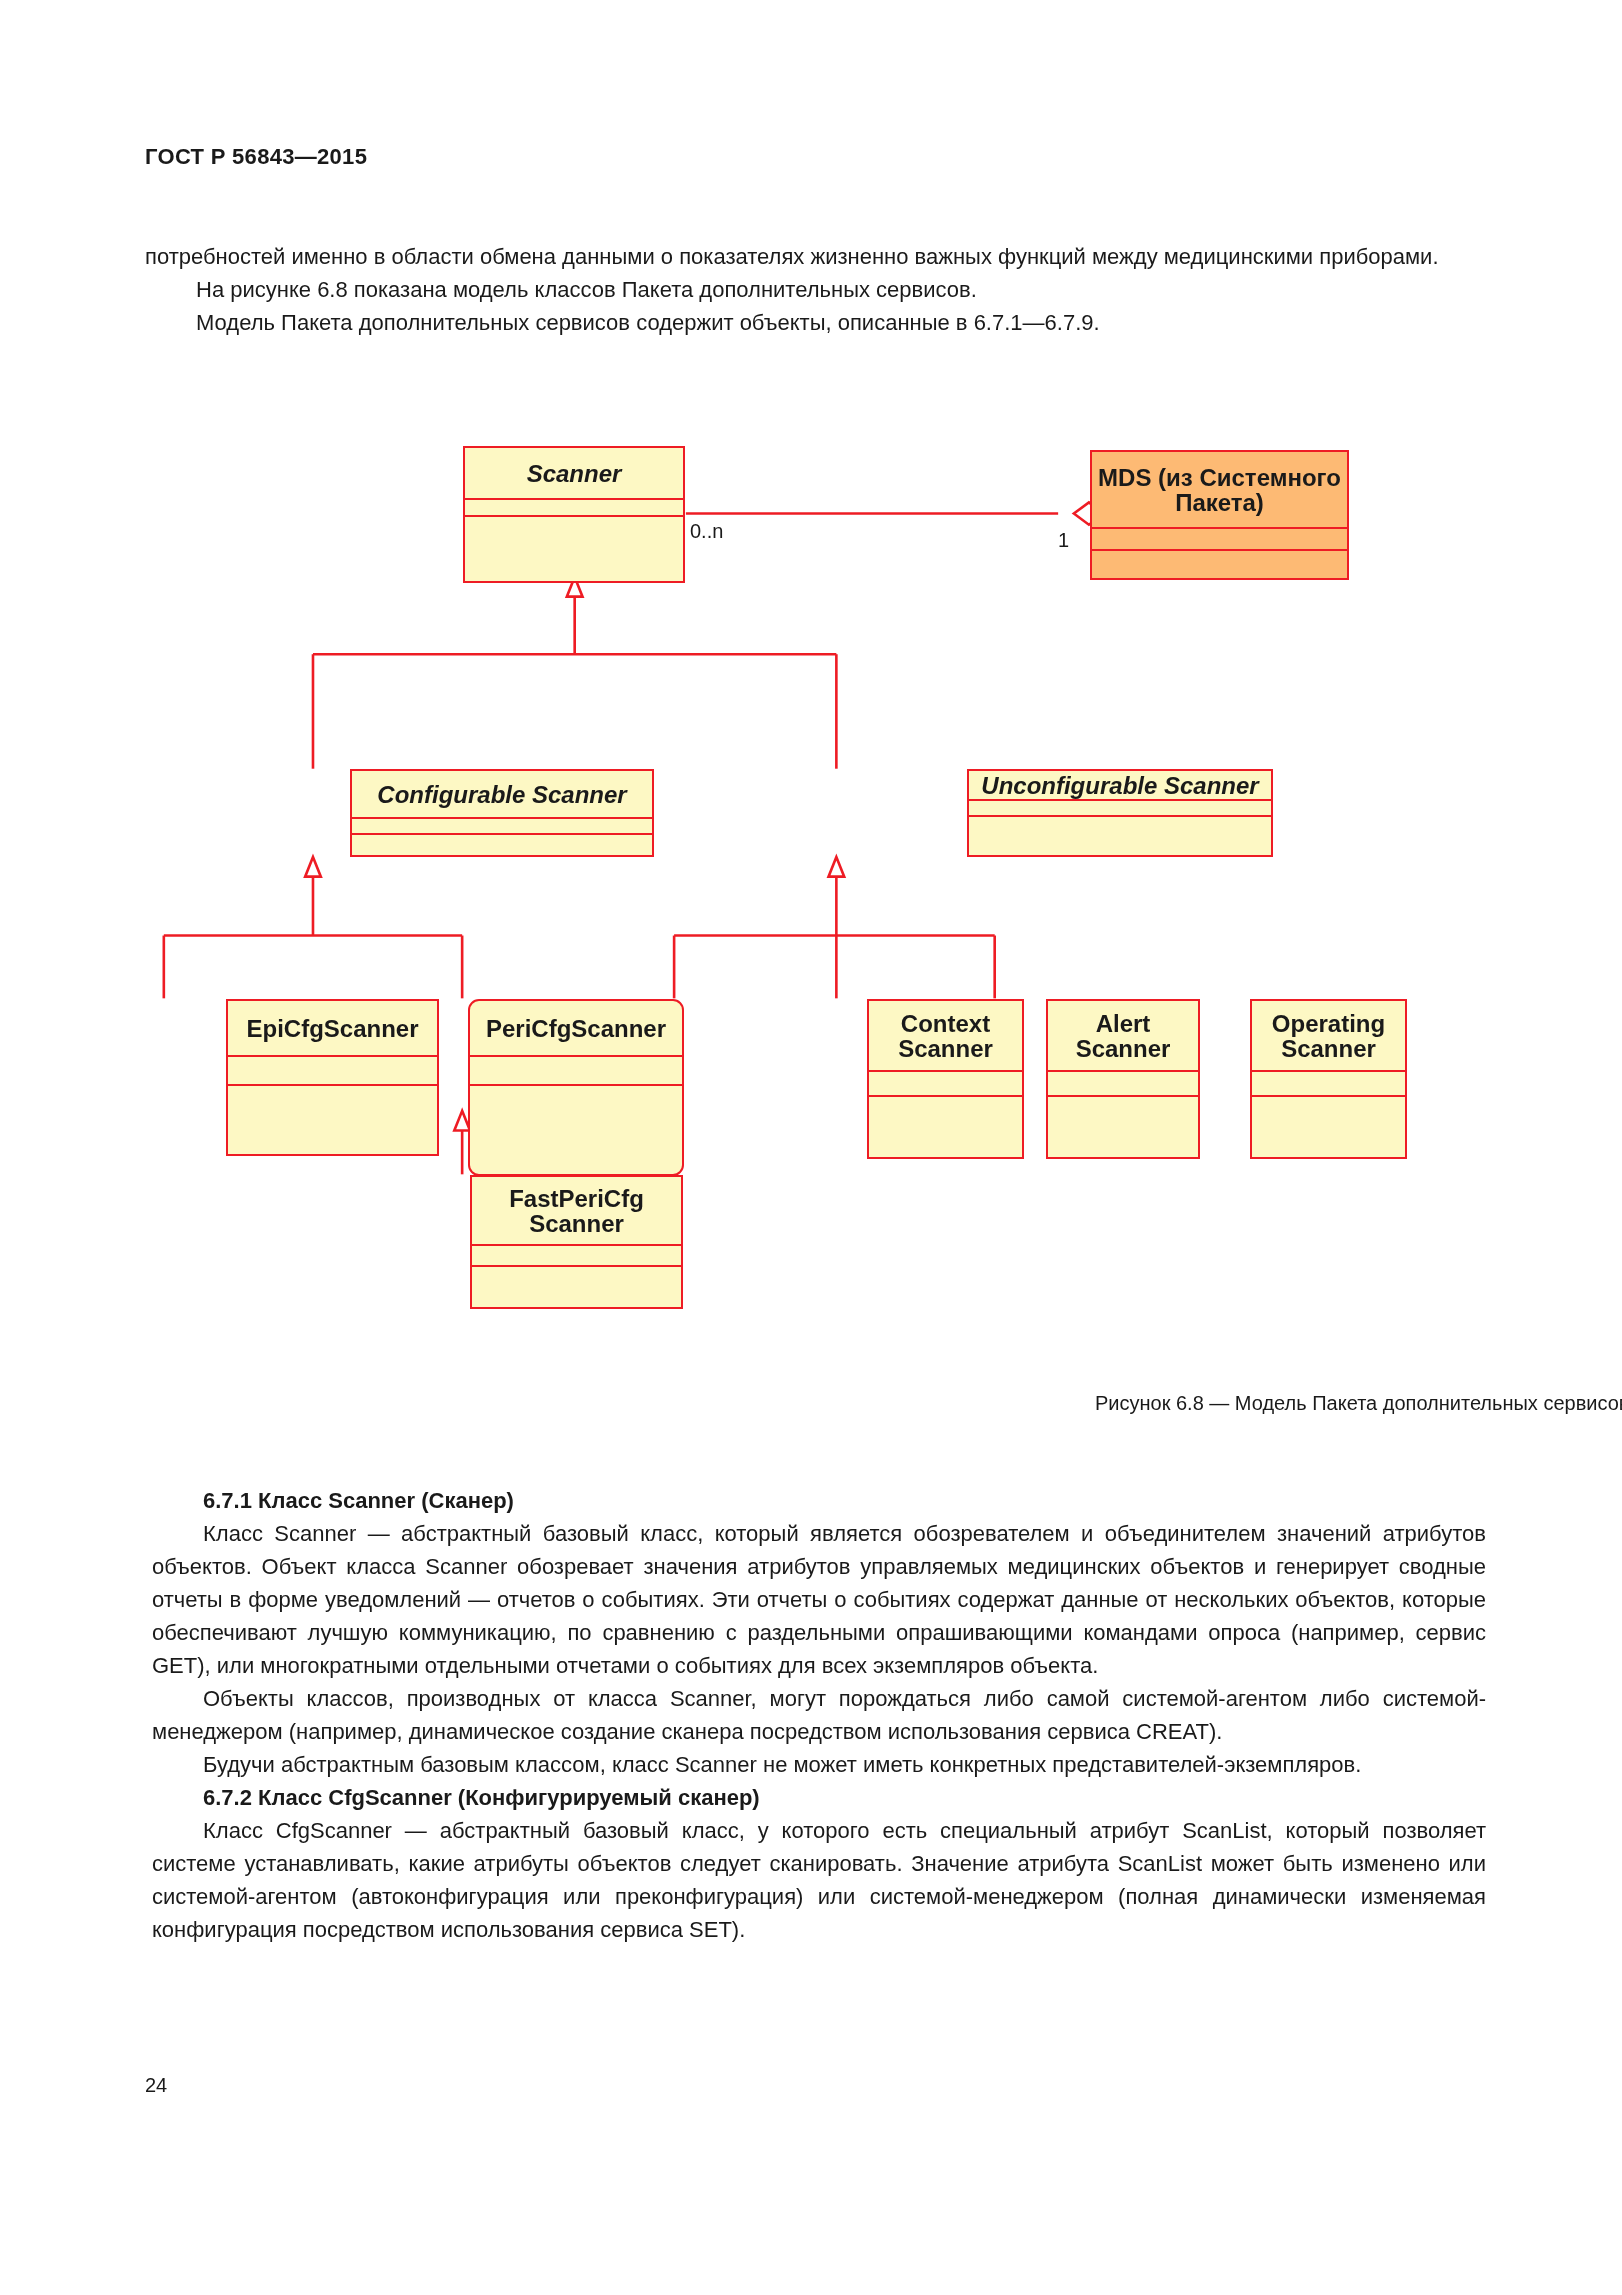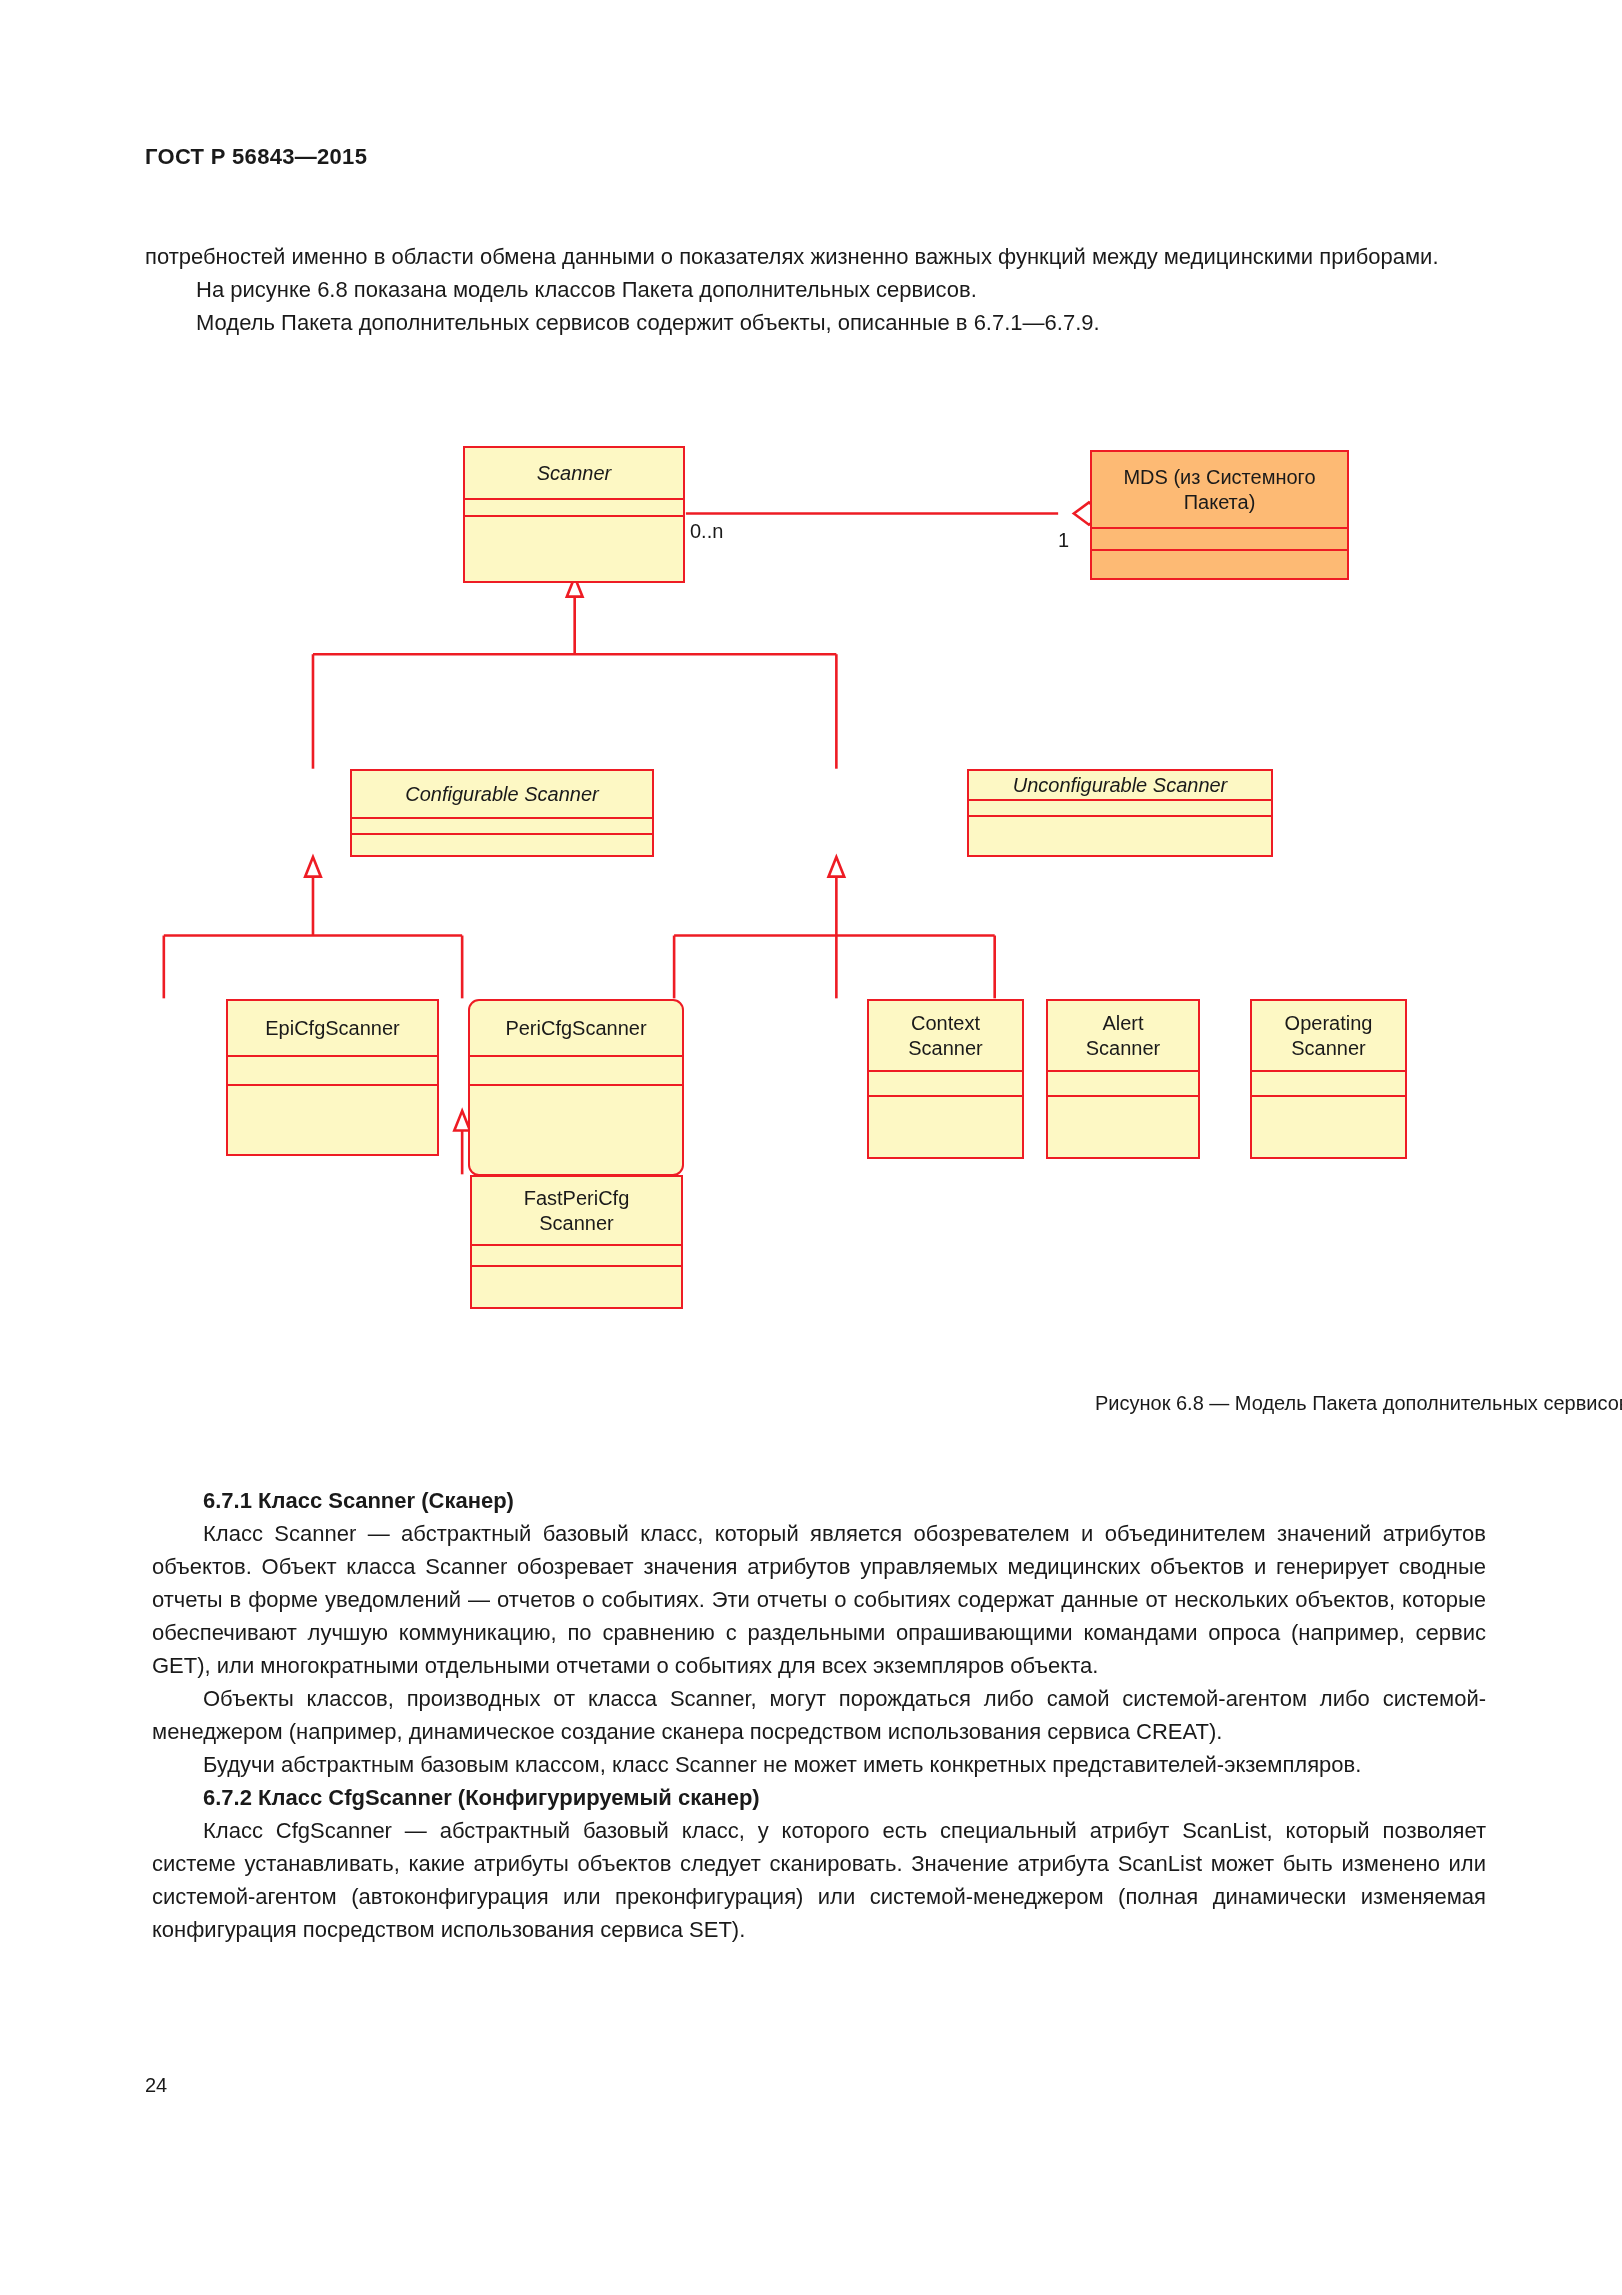--- a/index.html
+++ b/index.html
@@ -63,25 +63,26 @@
   .uml {
     position:absolute;
     border:2.6px solid #ee1c24;
     background:#fdf8c4;
     box-sizing:border-box;
   }
   .uml.white { background:#fdba74; }
   .uml .title {
     display:flex; align-items:center; justify-content:center;
     text-align:center;
-    font-size:20px;
+    font-size:24px;
     line-height:25px;
     border-bottom:2.6px solid #ee1c24;
     box-sizing:border-box;
-    padding:0 15px;
+    padding:0 2px;
+    font-weight:bold;
   }
   .uml .title.ital { font-style:italic; }
   .uml .attrs {
     border-bottom:2.6px solid #ee1c24;
     box-sizing:border-box;
   }
   .uml .ops { box-sizing:border-box; }
 
   .mult {
     position:absolute;

